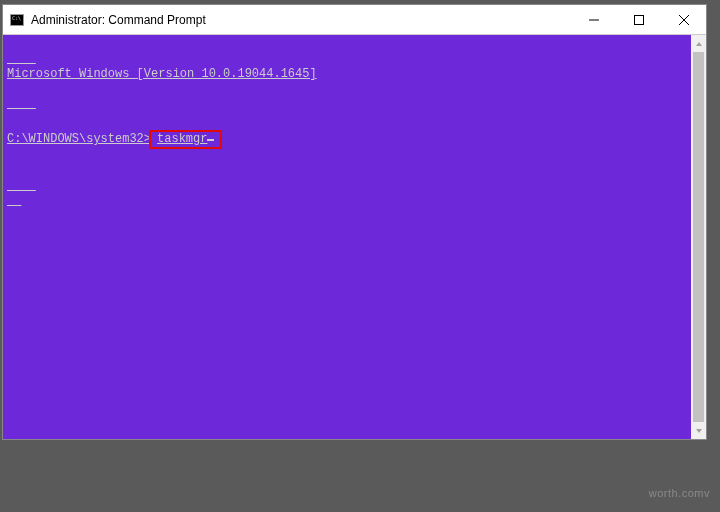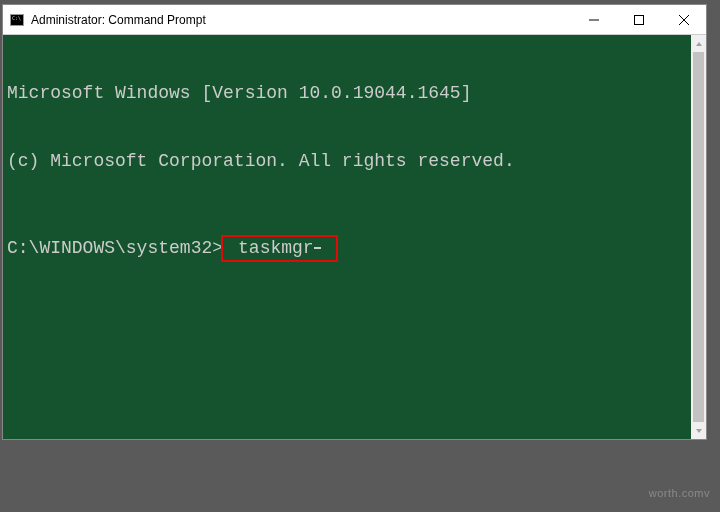--- a/index.html
+++ b/index.html
@@ -70,34 +70,35 @@
       height: 100%;
       display: flex;
       align-items: center;
       justify-content: center;
       background: #fff;
       cursor: pointer;
     }
     .titlebar-btn svg { width: 10px; height: 10px; }
     .terminal {
       flex: 1;
-      background: #14532d;
+      background: #6d28d9;
       color: #ccc;
       font-family: Consolas, "Courier New", monospace;
-      font-size: 18px;
+      font-size: 12px;
       line-height: 1.25;
       padding: 2px 4px;
       white-space: pre;
       position: relative;
+      text-decoration: underline;
     }
     .term-line { display: block; }
     .prompt-line { margin-top: 18px; display: flex; align-items: center; }
     .highlight-box {
       border: 2px solid #e30909;
-      padding: 0 15px;
+      padding: 0 6px;
       margin-left: -2px;
       display: inline-flex;
       align-items: center;
     }
     .cursor {
       display: inline-block;
       width: 7px;
       height: 2px;
       background: #ccc;
       margin-left: 0;
@@ -165,21 +166,20 @@
         <svg viewBox="0 0 10 10">
             <line x1="0" y1="0" x2="10" y2="10" stroke="#000" stroke-width="1"></line>
             <line x1="10" y1="0" x2="0" y2="10" stroke="#000" stroke-width="1"></line>
           </svg>
       </div>
     </div>
   </div>
 
   <div class="terminal">
     <span class="term-line">Microsoft Windows [Version 10.0.19044.1645]</span>
-    <span class="term-line">(c) Microsoft Corporation. All rights reserved.</span>
     <div class="prompt-line">
       <span>C:\WINDOWS\system32&gt;</span><span class="highlight-box"><span>taskmgr</span><span class="cursor"></span></span>
     </div>
 
     <div class="scrollbar">
       <div class="scroll-arrow up">
         <svg viewBox="0 0 8 8">
             <path d="M4 2 L7 6 L1 6 Z" fill="#555"></path>
           </svg>
       </div>

